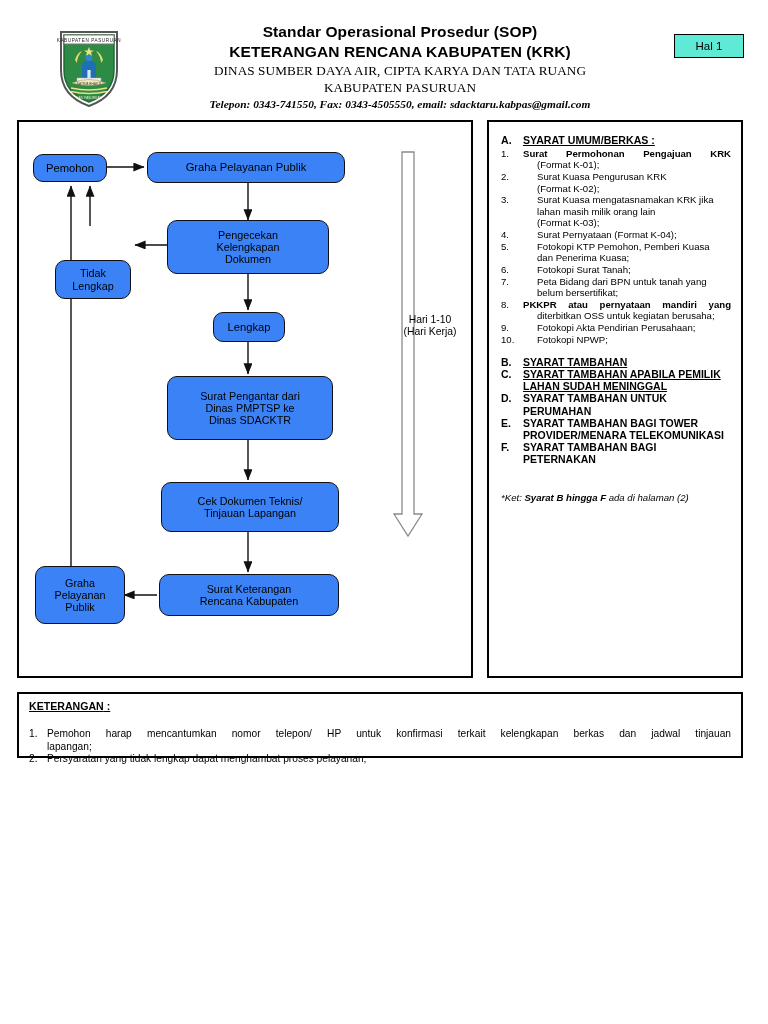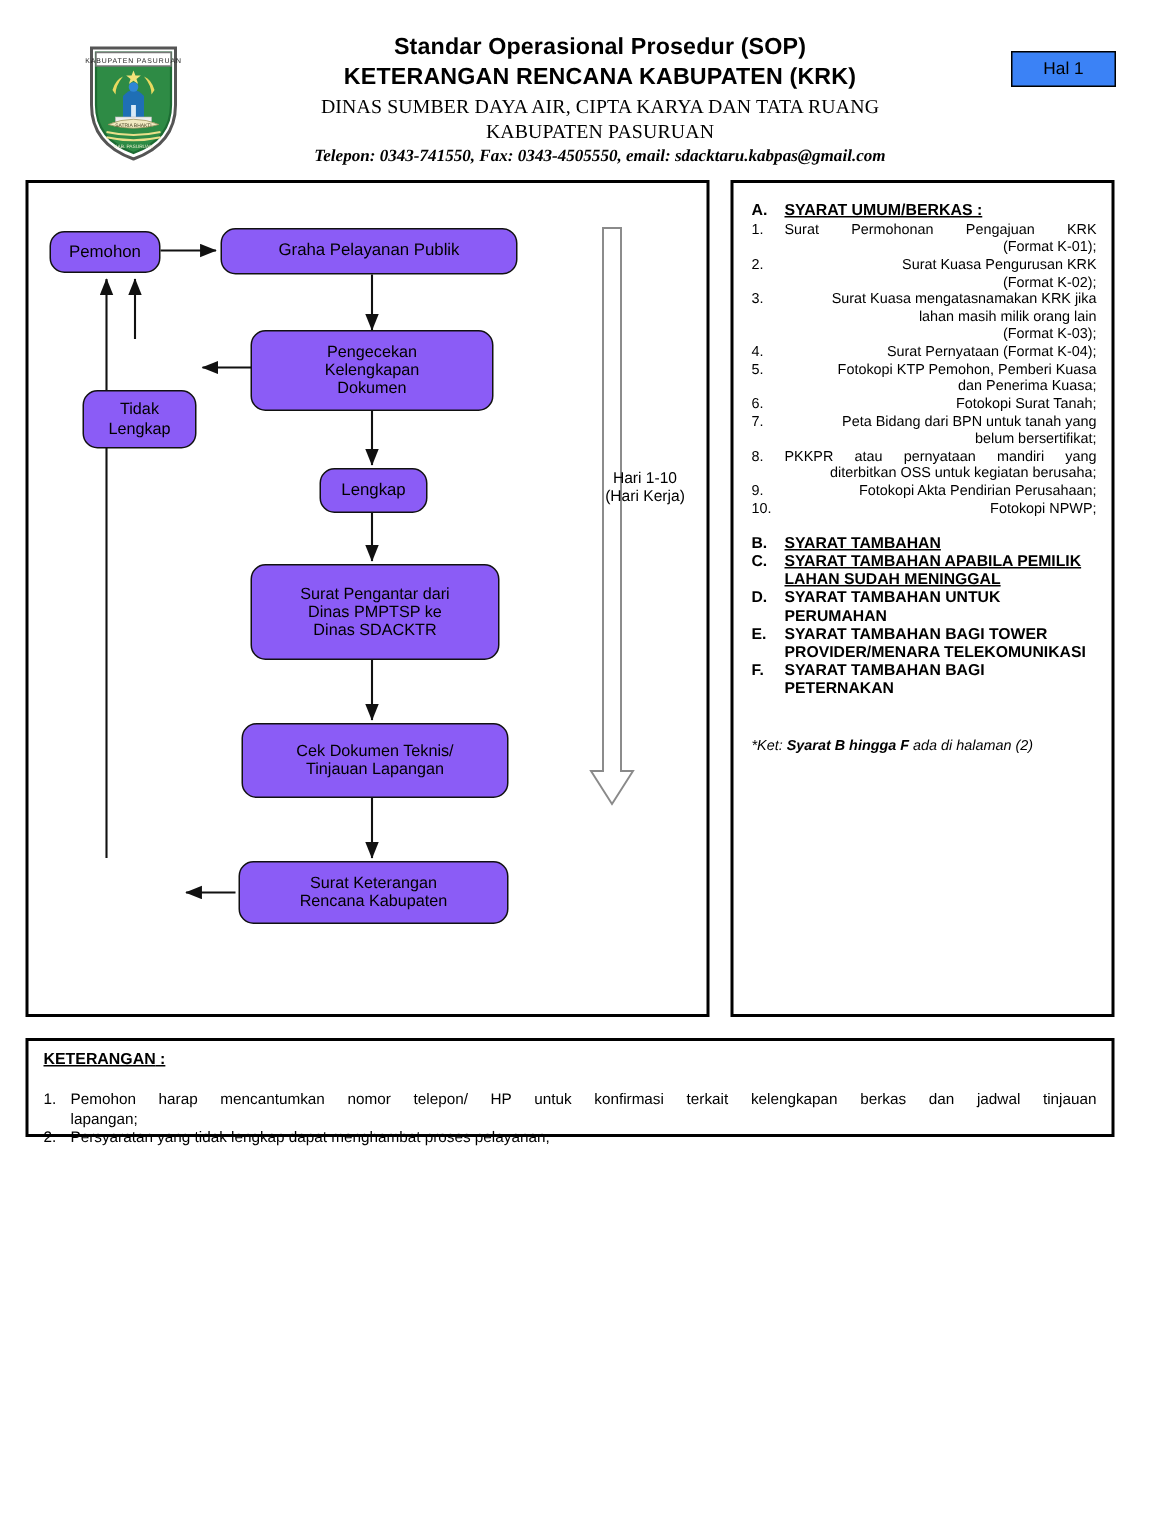--- a/index.html
+++ b/index.html
@@ -15,53 +15,53 @@
   .logo{position:absolute;left:55px;top:18px;width:68px;height:84px;}
   .title-block{position:absolute;left:150px;top:14px;width:500px;text-align:center;}
   .t1{font-size:15.5px;font-weight:bold;letter-spacing:.1px;line-height:20px;}
   .t2{font-size:15.5px;font-weight:bold;letter-spacing:.1px;line-height:20px;}
   .t3{font-family:"Liberation Serif",serif;font-size:13.2px;line-height:17px;letter-spacing:.1px;}
   .t4{font-family:"Liberation Serif",serif;font-size:13.2px;line-height:17px;letter-spacing:.1px;}
   .t5{font-family:"Liberation Serif",serif;font-size:11.4px;font-weight:bold;font-style:italic;line-height:16px;}
   .halbox{
     position:absolute;left:674px;top:26px;width:68px;height:22px;
     border:1.3px solid #000;display:flex;align-items:center;justify-content:center;
-    font-size:11.5px;background:#3b82f6;
+    font-size:11.5px;background:#5eead4;
   }
 
   
   .panel{position:absolute;border:2.4px solid #000;background:#fff;box-sizing:border-box;}
   .panel-left{left:17px;top:120px;width:456px;height:558px;}
   .panel-right{left:487px;top:120px;width:256px;height:558px;}
 
   
   .flow{position:absolute;left:0;top:0;width:100%;height:100%;}
   .node{
     position:absolute;box-sizing:border-box;border:1.4px solid #111;border-radius:10px;
-    background:#8b5cf6;display:flex;align-items:center;justify-content:center;text-align:center;
+    background:#3b82f6;display:flex;align-items:center;justify-content:center;text-align:center;
     font-size:11.2px;line-height:12.6px;padding:2px 4px;
   }
   .node.sm{font-size:10.8px;line-height:12.2px;}
   svg.edges{position:absolute;left:0;top:0;width:456px;height:558px;overflow:visible;}
 
   
   .day-label{
     position:absolute;width:90px;text-align:center;font-size:10.4px;line-height:12.4px;
   }
 
   
   .rp{position:absolute;left:0;top:0;width:100%;height:100%;padding:12px 10px 8px 12px;box-sizing:border-box;}
   .sec-head{display:flex;font-size:10.6px;font-weight:bold;margin-bottom:2px;}
   .sec-head .ltr{width:22px;flex:none;}
   .sec-head .txt{text-decoration:underline;}
   .req{display:flex;font-size:9.6px;line-height:11.4px;margin-bottom:.4px;}
   .req .num{width:22px;flex:none;text-align:left;}
   .req .body{flex:1;}
-  .req .body .just{text-align:justify;text-align-last:justify;}
-  .req .body .plain{text-align:right;}
+  .req .body .just{text-align:justify;text-align-last:justify;font-weight:bold;}
+  .req .body .plain{text-align:left;margin-left:14px;}
   .sub{display:flex;font-size:10.5px;line-height:12.2px;font-weight:bold;margin-top:0px;}
   .sub .ltr{width:22px;flex:none;}
   .sub .txt{flex:1;}
   .sub.u .txt{text-decoration:underline;}
   .ket-note{margin-top:26px;font-size:9.6px;font-style:italic;}
   .ket-note b{font-weight:bold;font-style:italic;}
   .spacer-b{height:10px;}
 
   
   .keterangan{
@@ -182,20 +182,25 @@
       <div class="node sm" style="left:140px;top:452px;width:180px;height:42px;white-space:pre-line;">
         <span style="white-space:pre-line;">Surat Keterangan
 Rencana Kabupaten</span>
       </div>
 
       <div class="node sm" style="left:142px;top:360px;width:178px;height:50px;white-space:pre-line;">
         <span style="white-space:pre-line;">Cek Dokumen Teknis/
 Tinjauan Lapangan</span>
       </div>
 
+      <div class="node sm" style="left:16px;top:444px;width:90px;height:58px;white-space:pre-line;">
+        <span style="white-space:pre-line;">Graha
+Pelayanan
+Publik</span>
+      </div>
 
       <div class="day-label" style="left:366px;top:192px;">
         <div>Hari 1-10</div>
         <div>(Hari Kerja)</div>
       </div>
 
     </div>
   </div>
 
   <div class="panel panel-right">

